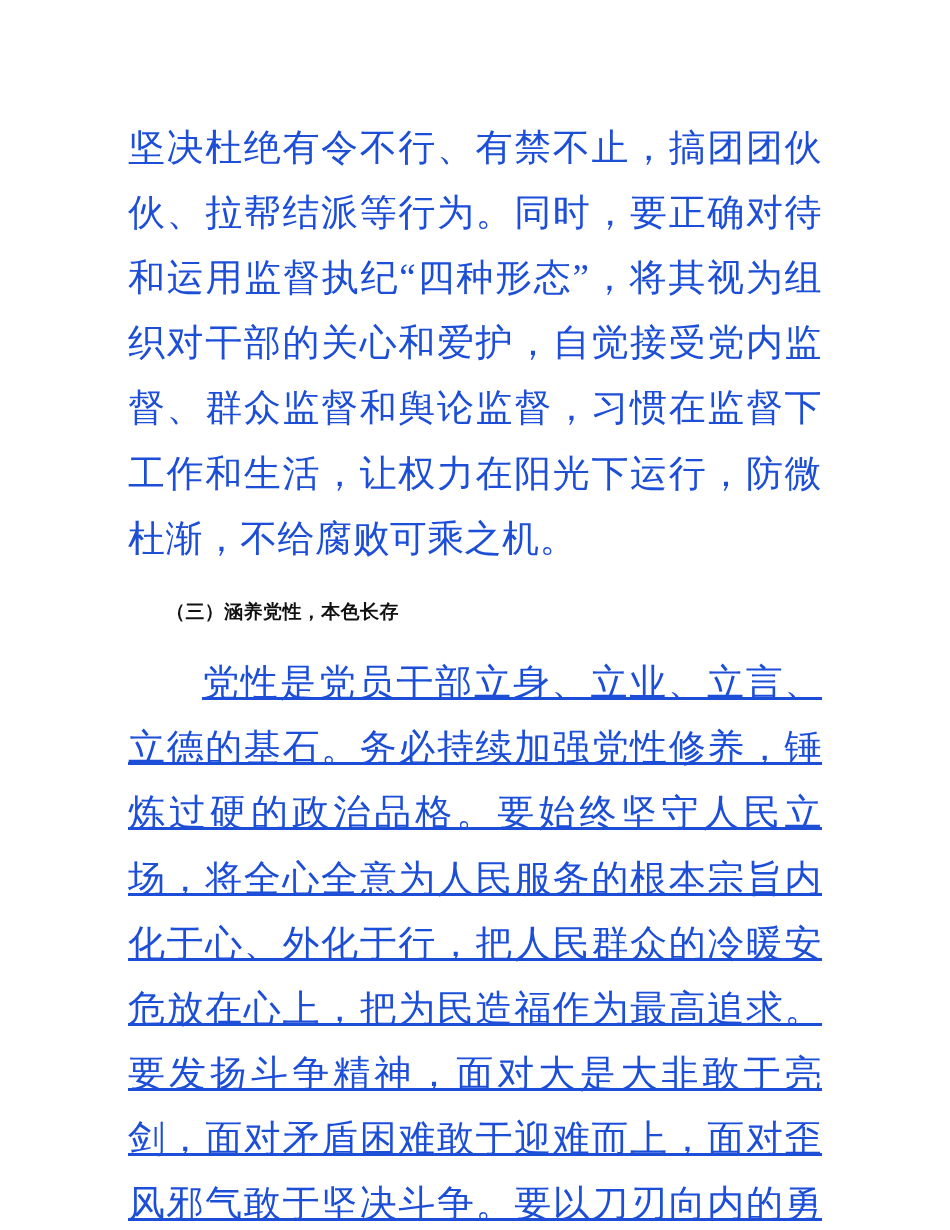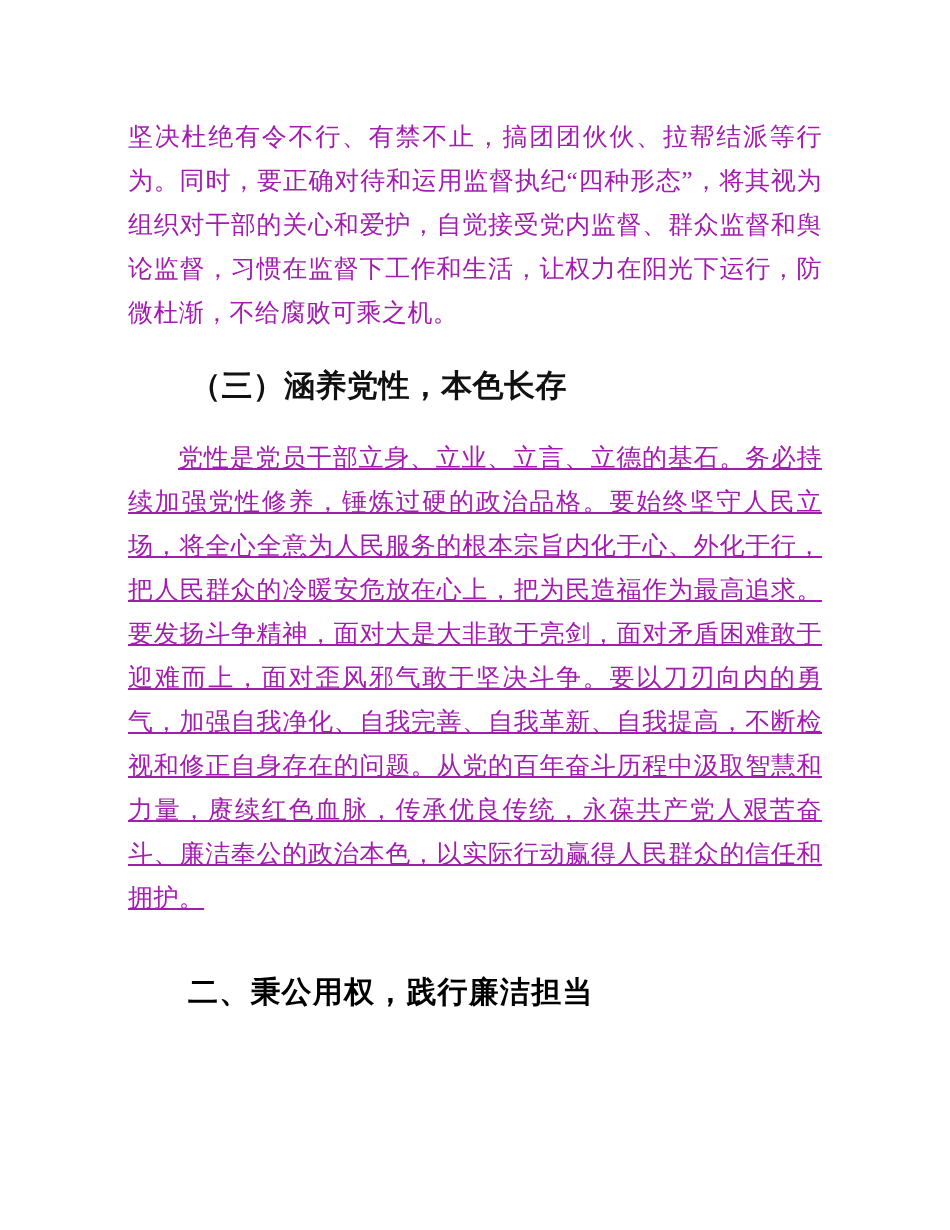--- a/index.html
+++ b/index.html
@@ -18,39 +18,39 @@
     width: 950px;
     height: 1230px;
     box-sizing: border-box;
     padding: 115px 128px 0 128px;
   }
   .doc-body {
     width: 694px;
   }
   p.para {
     margin: 0;
-    font-size: 25px;
+    font-size: 37px;
     line-height: 1.76;
-    color: #a21caf;
+    color: #1d4ed8;
     text-align: justify;
     text-justify: inter-ideograph;
     letter-spacing: 0.4px;
     font-family: "Liberation Serif", "DejaVu Serif", serif;
   }
   p.indent {
     text-indent: 2em;
     text-decoration: underline;
   }
   p.spacer-top {
     margin-top: 22px;
   }
   p.heading-sub {
     margin: 0;
     margin-top: 24px;
-    font-size: 31px;
+    font-size: 19px;
     line-height: 1.76;
     color: #111111;
     text-indent: 2em;
     font-weight: 700;
     letter-spacing: 0.4px;
     font-family: "Liberation Sans", "DejaVu Sans", sans-serif;
   }
   p.heading-main {
     margin: 0;
     margin-top: 46px;

